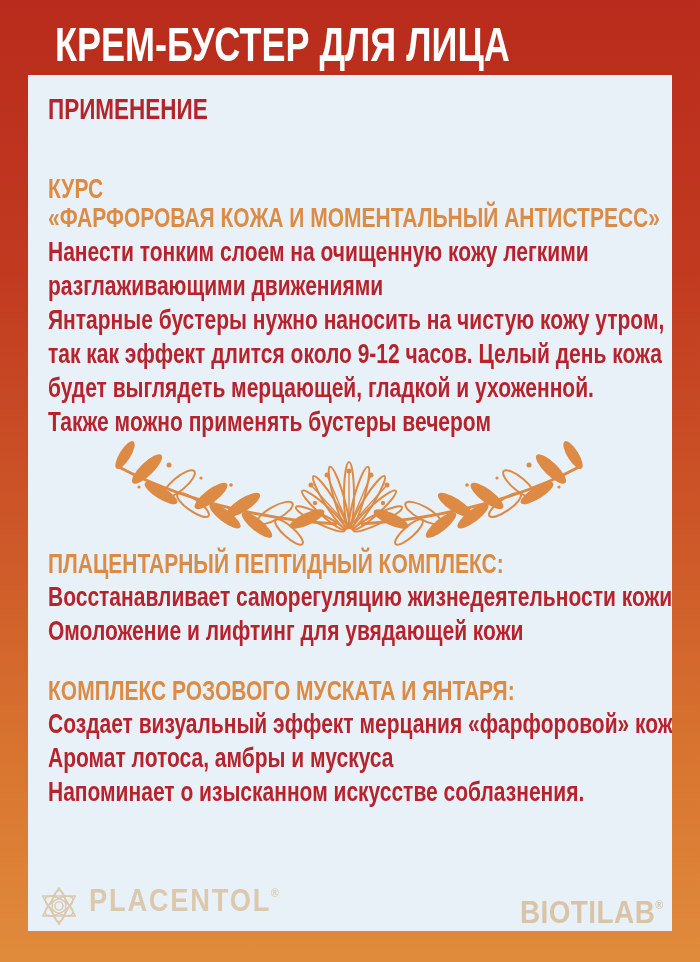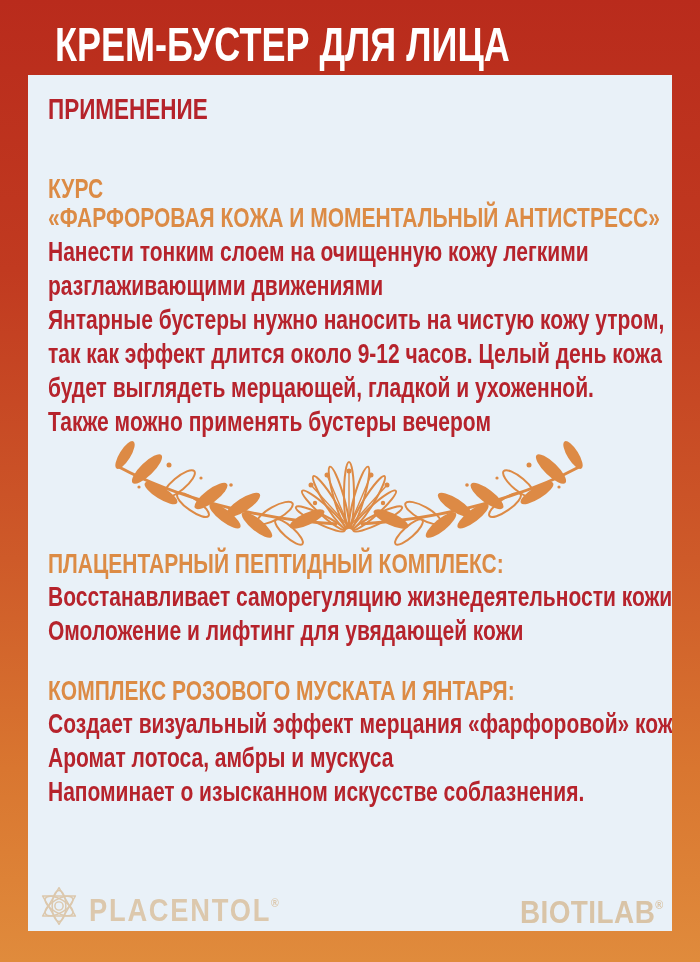--- a/index.html
+++ b/index.html
@@ -26,21 +26,21 @@
   .body-red { color:#b6232c; font-weight:bold; font-size:28px; line-height:34px; }
   .course-head { top:99px; }
   .course-body { top:160px; }
   .s2-head { top:474px; }
   .s2-body { top:505px; }
   .s3-head { top:601px; }
   .s3-body { top:632px; }
   .ornament { position:absolute; left:66px; top:366px; width:510px; height:110px; }
   .footer-left {
     position:absolute; left:10px; top:808px;
-    display:flex; align-items:flex-end; gap:9px;
+    display:flex; align-items:flex-start; gap:9px;
   }
   .placentol-text {
     font-size:31px; color:#dcc8ad; letter-spacing:2px; font-weight:bold;
     transform:scaleX(0.88); transform-origin:0 50%;
   }
   .reg-mark { font-size:12px; vertical-align:14px; letter-spacing:0; }
   .biotilab {
     position:absolute; right:9px; top:820px;
     font-size:31px; font-weight:bold; color:#d9c4a7; letter-spacing:0.5px;
     transform:scaleX(0.9); transform-origin:100% 50%;

